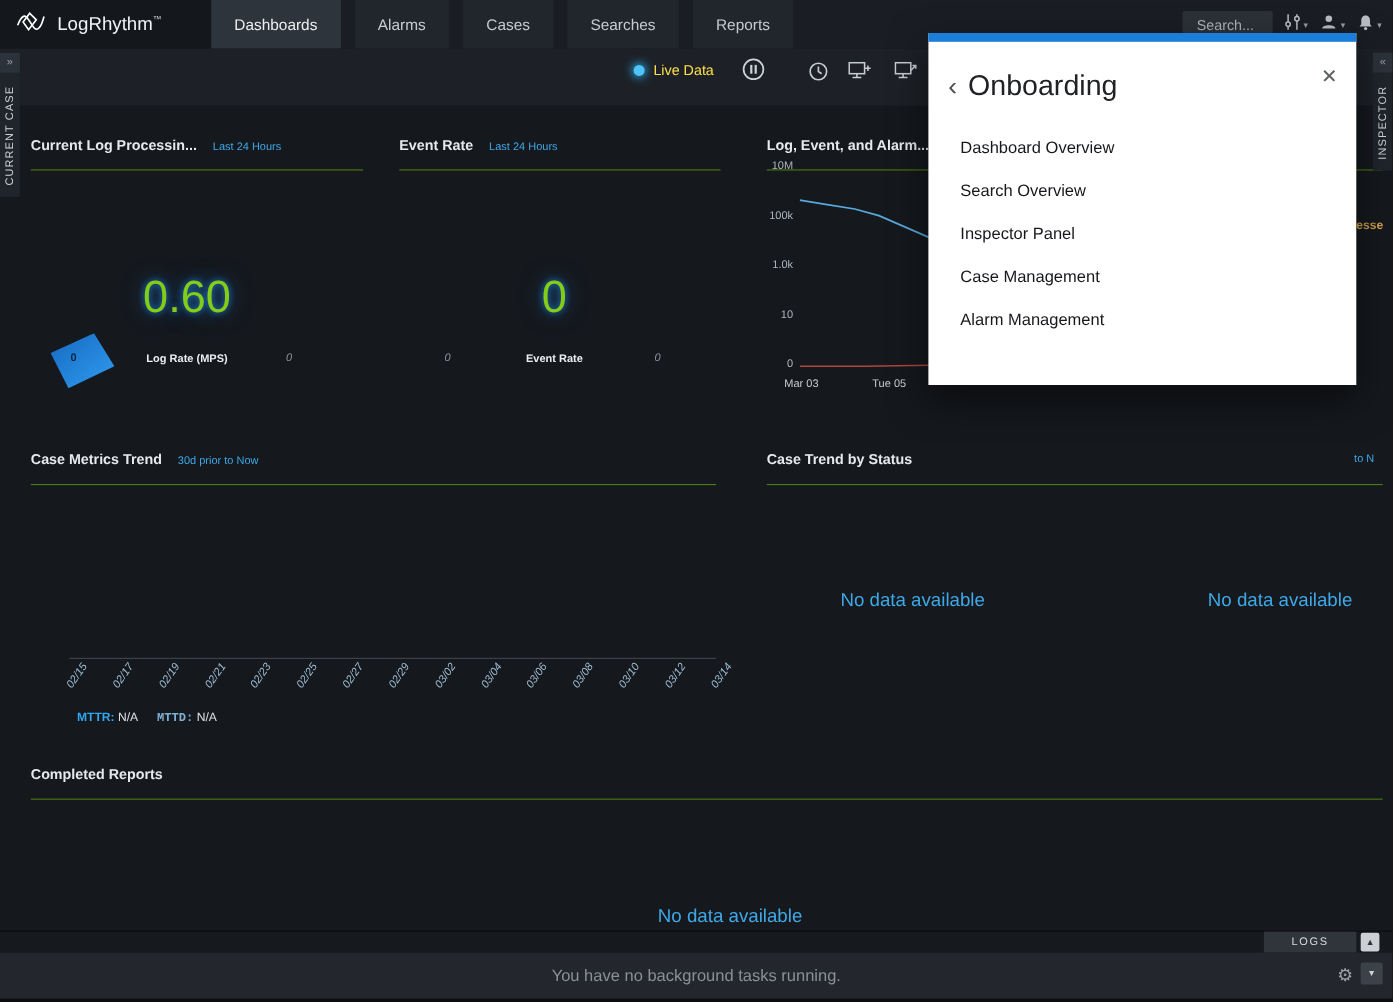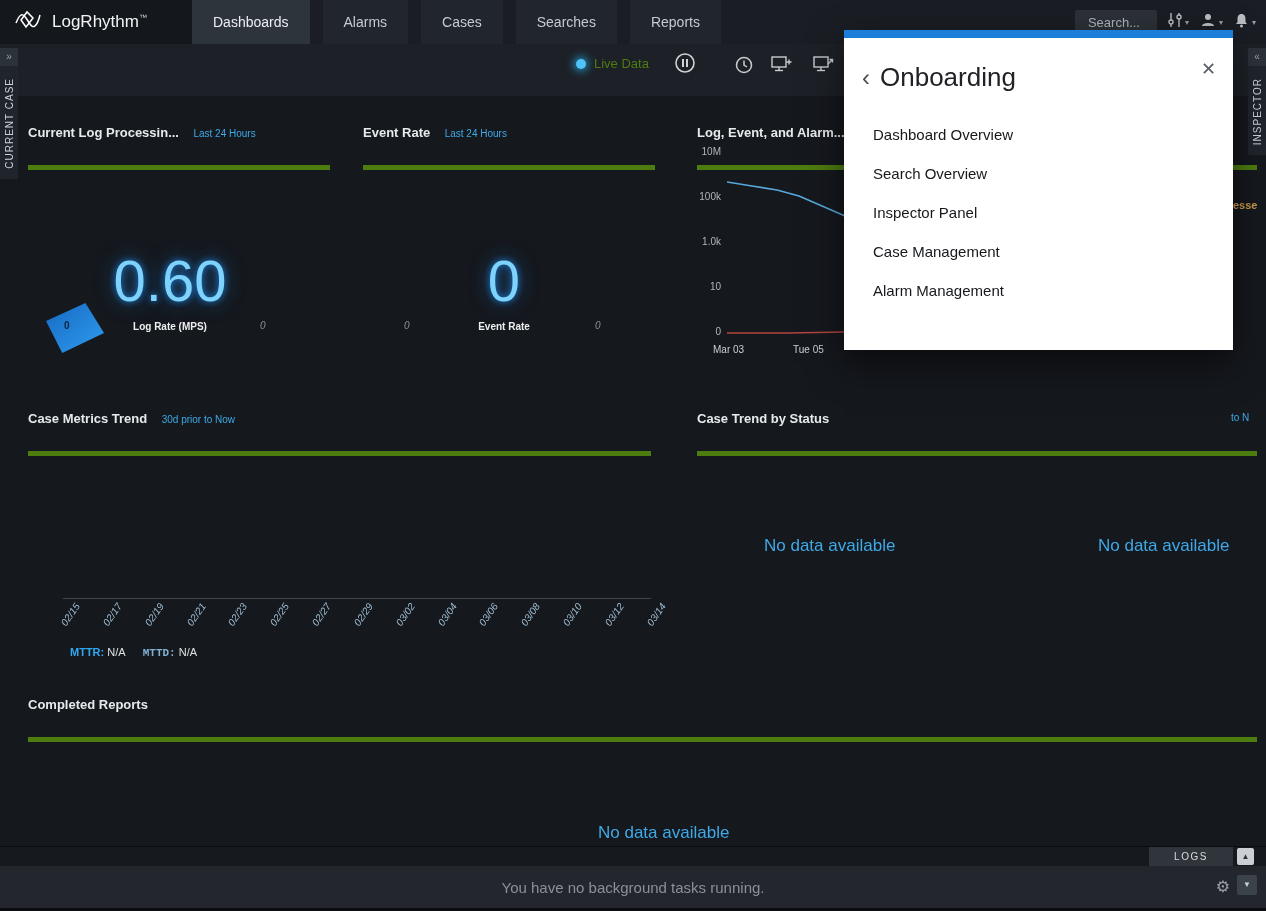--- a/index.html
+++ b/index.html
@@ -19,47 +19,47 @@
   .nav-tab.active { background:#2e343c; color:#eceef1; }
   .nav-right { margin-left:auto; display:flex; align-items:center; gap:11px; padding-right:10px; }
   .nav-search { width:82px; height:25px; background:#2c3138; border:none; border-radius:2px; color:#c7ccd2; padding:0 13px; font-size:13px; font-family:inherit; }
   .nav-search::placeholder { color:#aeb4bb; }
   .icon-group { display:flex; align-items:center; gap:3px; cursor:pointer; }
   .caret { font-style:normal; font-size:8px; color:#979da4; }
 
   
   .toolbar { position:absolute; top:44px; left:0; width:100%; height:52px; background:#1d2127; }
   .tb-item { position:absolute; display:flex; align-items:center; cursor:pointer; }
-  .tb-live { left:576px; top:56px; gap:8px; color:#4d7c0f; font-size:13px; }
+  .tb-live { left:576px; top:56px; gap:8px; color:#fde047; font-size:13px; }
   .live-dot { width:10px; height:10px; border-radius:50%; background:#4fc3f7; box-shadow:0 0 8px 2px rgba(41,182,246,.75); }
   .tb-pause { left:674px; top:52px; }
   .tb-clock { left:735px; top:56px; }
   .tb-mon1  { left:771px; top:56px; }
   .tb-mon2  { left:813px; top:56px; }
 
   
   .side-tab { position:absolute; top:48px; width:18px; background:#20252c; z-index:5; display:flex; flex-direction:column; align-items:center; }
   .side-left { left:0; }
   .side-right { right:0; }
   .collapse-box { width:18px; height:18px; background:#2c323a; color:#9aa1a8; font-size:10px; text-align:center; line-height:18px; cursor:pointer; }
   .vtext { writing-mode:vertical-rl; transform:rotate(180deg); font-size:10px; letter-spacing:1px; padding:10px 0 12px; color:#ced3d9; }
 
   
-  .hdr { position:absolute; border-bottom:5px solid #4d7c0f; padding-bottom:24px; }
+  .hdr { position:absolute; border-bottom:1px solid #4d7c0f; padding-bottom:13px; }
   .hdr .t { font-weight:bold; font-size:13px; color:#e7eaed; }
   .hdr .r { font-size:10px; color:#3fa9e8; margin-left:10px; }
   .hdr1 { left:28px;  top:123px; width:302px; }
   .hdr2 { left:363px; top:123px; width:292px; }
   .hdr3 { left:697px; top:123px; width:560px; }
   .hdr4 { left:28px;  top:409px; width:623px; }
   .hdr5 { left:697px; top:409px; width:560px; }
   .hdr6 { left:28px;  top:695px; width:1229px; }
 
   
-  .glow-value { position:absolute; text-align:center; font-size:58px; color:#7dd3fc;
+  .glow-value { position:absolute; text-align:center; font-size:41px; color:#84cc16;
     text-shadow:0 0 7px rgba(30,140,240,.9), 0 0 20px rgba(30,140,240,.55); }
   .val1 { left:108px; top:247px; width:124px; }
   .val2 { left:459px; top:247px; width:90px; }
   .val-label { position:absolute; text-align:center; font-size:10px; font-weight:bold; color:#eceef0; }
   .vl1 { left:108px; top:321px; width:124px; }
   .vl2 { left:459px; top:321px; width:90px; }
   .needle { position:absolute; left:46px; top:303px; width:58px; height:50px;
     background:linear-gradient(140deg,#1669c0,#2f9df0);
     clip-path:polygon(0 36%,68% 0,100% 60%,28% 100%);
     filter:drop-shadow(0 0 9px rgba(33,150,243,.8)); }

